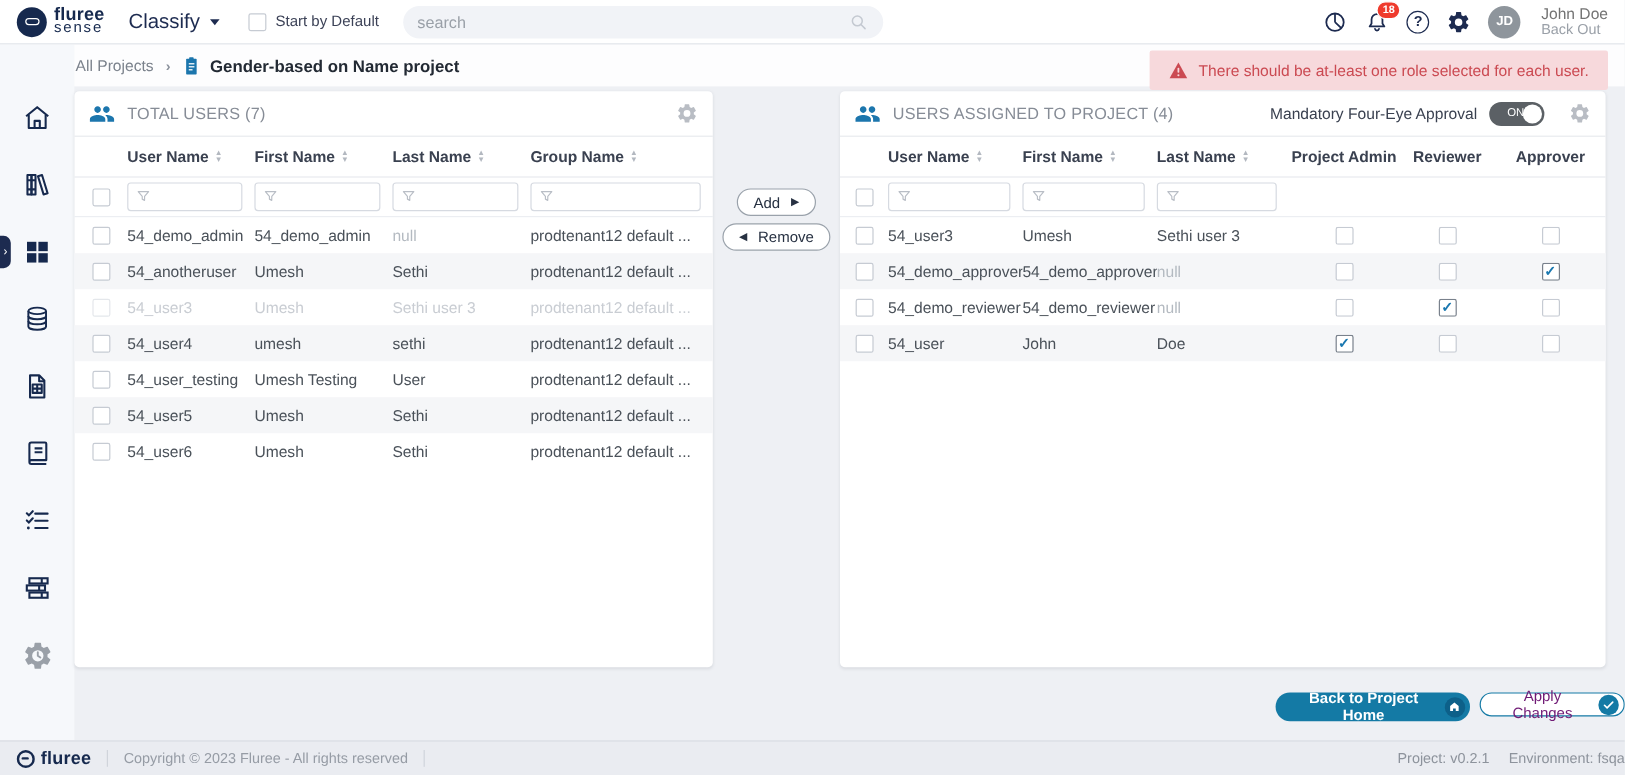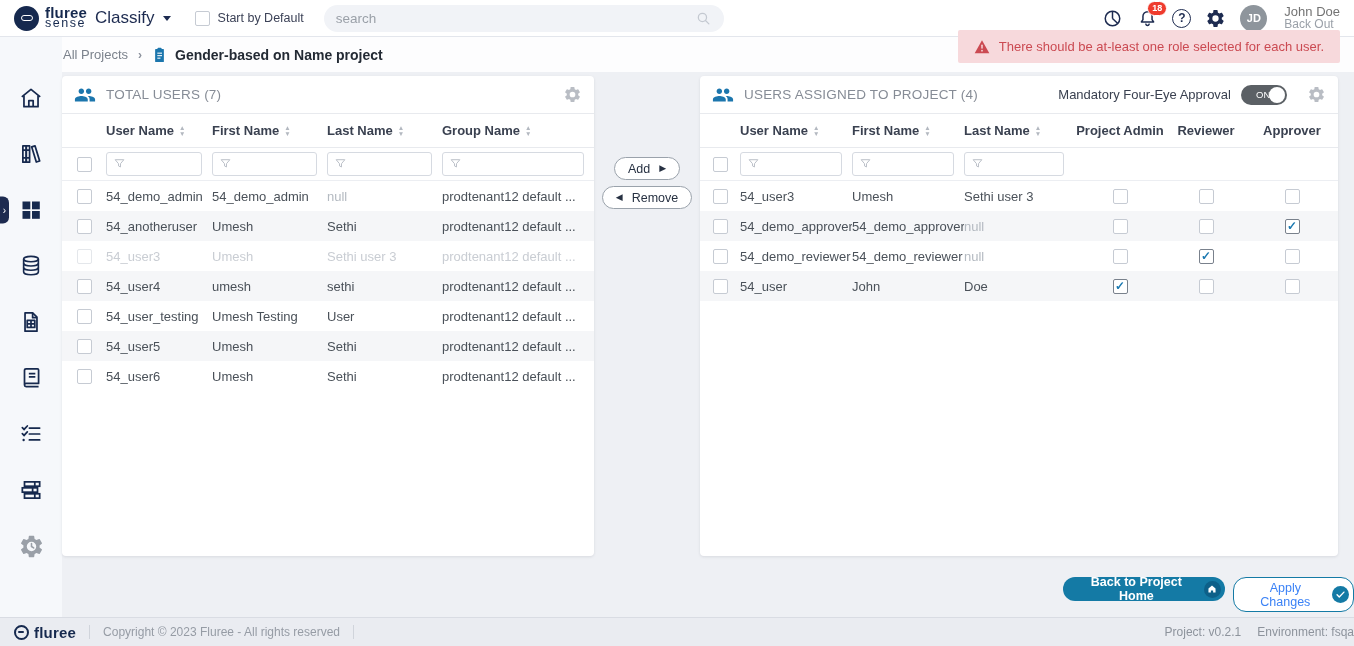--- a/index.html
+++ b/index.html
@@ -8,21 +8,21 @@
   .stage{position:relative;width:1354px;height:646px}
 
   
   .topbar{position:absolute;top:0;left:0;right:0;height:37px;background:#fff;border-bottom:1px solid #e3e6ec;display:flex;align-items:center;padding:0 14px;z-index:8}
   .brand{display:flex;align-items:center;gap:6px}
   .brand-mark{width:25px;height:25px;border-radius:50%;background:#16294e;position:relative;flex:0 0 auto}
   .brand-mark::after{content:"";position:absolute;left:7px;top:9px;width:10px;height:4px;border:1.5px solid #fff;border-radius:3px}
   .brand-text{line-height:11px}
   .brand-f{font-weight:bold;font-size:15px;color:#16294e;letter-spacing:.2px}
   .brand-s{font-size:12.5px;color:#16294e;letter-spacing:1.5px}
-  .app-name{display:flex;align-items:center;gap:8px;margin-left:8px;font-size:17px;color:#1d2b50;cursor:pointer}
+  .app-name{display:flex;align-items:center;gap:8px;margin-left:20px;font-size:17px;color:#1d2b50;cursor:pointer}
   .caret-down{width:0;height:0;border-left:4.5px solid transparent;border-right:4.5px solid transparent;border-top:5.5px solid #1d2b50}
   .sbd{display:flex;align-items:center;gap:8px;margin-left:24px;font-size:12.5px;color:#3c4257}
   .cb{display:inline-flex;align-items:center;justify-content:center;width:15px;height:15px;border:1px solid #c6cbd3;border-radius:2px;background:#fff;flex:0 0 auto;cursor:pointer}
   .cb.checked{border-color:#79818c}
   .cb.checked::after{content:"✓";color:#1a78b0;font-size:12px;font-weight:bold;line-height:13px}
   .search{margin-left:20px;width:400px;height:27px;background:#f1f3f7;border-radius:14px;display:flex;align-items:center;padding:0 12px}
   .search input{flex:1;border:0;background:transparent;outline:none;font-size:13.5px;color:#4a5159;font-family:inherit}
   .search input::placeholder{color:#9aa0a8}
   .top-icons{margin-left:auto;display:flex;align-items:center;gap:14px}
   .ticon{position:relative;display:flex;align-items:center;justify-content:center;cursor:pointer}
@@ -34,21 +34,21 @@
   .signout{font-size:12px;color:#9aa0a8}
 
   
   .crumbs{position:absolute;top:37px;left:0;right:0;height:35px;background:#fdfdfe;display:flex;align-items:center;padding-left:63px}
   .crumb-root{font-size:13px;color:#7b828c;cursor:pointer}
   .crumb-sep{margin:0 10px;color:#8b919c;font-size:12px;font-weight:bold}
   .crumb-icon{margin-right:8px;display:flex}
   .crumb-title{font-size:14px;font-weight:bold;color:#232a34}
 
   
-  .alert{position:absolute;top:30px;right:14px;height:33px;background:#f7d9dc;display:flex;align-items:center;gap:9px;padding:0 16px;font-size:13px;color:#cb4a52;border-radius:2px;z-index:9}
+  .alert{position:absolute;top:42px;right:14px;height:33px;background:#f7d9dc;display:flex;align-items:center;gap:9px;padding:0 16px;font-size:13px;color:#cb4a52;border-radius:2px;z-index:9}
 
   
   .sidebar{position:absolute;top:37px;left:0;width:62px;bottom:29px;background:#f6f8fb;display:flex;flex-direction:column;align-items:center;padding-top:33px}
   .side-item{height:56px;width:100%;display:flex;align-items:center;justify-content:center;position:relative;cursor:pointer}
   .side-item.active::before{content:"›";position:absolute;left:0;top:50%;transform:translateY(-50%);width:9px;height:27px;background:#1d2b50;border-radius:0 6px 6px 0;color:#fff;font-size:10px;display:flex;align-items:center;justify-content:center}
 
   
   .card{position:absolute;background:#fff;border-radius:4px;box-shadow:0 1px 3px rgba(20,30,50,.10)}
   .card.left{left:62px;top:76px;width:532px;height:480px}
   .card.right{left:700px;top:76px;width:638px;height:480px}
@@ -92,21 +92,21 @@
   .transfer{position:absolute;left:600px;top:157px;width:94px;display:flex;flex-direction:column;gap:6px;align-items:center}
   .pill-btn{height:23px;border:1px solid #9aa2ab;border-radius:12px;background:#fff;display:flex;align-items:center;justify-content:center;gap:9px;font-size:12.5px;color:#273142;padding:0 13px;cursor:pointer;white-space:nowrap}
   .tri{font-size:9px;color:#273142;line-height:9px}
 
   
   .actions{position:absolute;top:577px;left:1063px;display:flex;gap:8px}
   .btn-primary{height:24px;background:#147aa5;border:0;border-radius:12px;color:#fff;font-size:12.5px;font-weight:bold;display:flex;align-items:center;gap:8px;padding:0 4px 0 14px;cursor:pointer;font-family:inherit}
   .circ{width:17px;height:17px;border-radius:50%;display:flex;align-items:center;justify-content:center;flex:0 0 auto}
   .circ.home{background:#0d6089}
   .circ.check{background:#147aa5}
-  .btn-outline{height:35px;background:#fff;border:1.6px solid #147aa5;border-radius:13px;color:#3b82f6;font-size:12.5px;display:flex;align-items:center;gap:8px;padding:0 4px 0 13px;cursor:pointer;font-family:inherit}
+  .btn-outline{height:20px;background:#fff;border:1.6px solid #147aa5;border-radius:13px;color:#701a75;font-size:12.5px;display:flex;align-items:center;gap:8px;padding:0 4px 0 13px;cursor:pointer;font-family:inherit}
 
   
   .footer{position:absolute;bottom:0;left:0;right:0;height:29px;background:#eaecf1;border-top:1px solid #d9dce3;display:flex;align-items:center;padding-left:14px;font-size:12px;color:#969ca5}
   .f-brand{display:flex;align-items:center;gap:5px}
   .f-mark{width:15px;height:15px;border:2px solid #16294e;border-radius:50%;position:relative}
   .f-mark::after{content:"";position:absolute;left:1.5px;top:4px;width:6px;height:2px;background:#16294e;border-radius:1px}
   .f-name{font-weight:bold;font-size:15px;color:#16294e;letter-spacing:.2px}
   .vd{width:1px;height:14px;background:#d0d4db;margin:0 13px}
   .f-right{margin-left:auto;display:flex;gap:16px;white-space:nowrap;color:#8d939c}
 </style>

